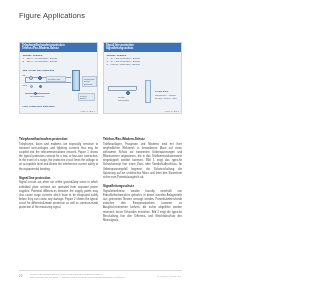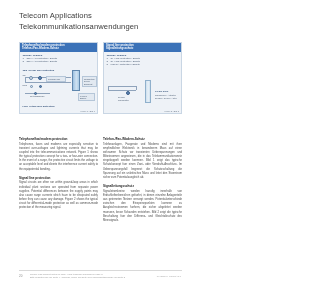--- a/index.html
+++ b/index.html
@@ -67,22 +67,21 @@
   .foot-note { position: absolute; left: 30px; bottom: 4px; width: 115px; }
   .foot-line { font-size: 2.3px; color: #9a9a9a; line-height: 3.1px; }
   .foot-right { position: absolute; right: 19px; bottom: 5px; font-size: 2.4px; color: #a8a8a8; letter-spacing: .1px; }
 </style>
 </head>
 <body>
 
 <div class="page">
 
   <div class="title-block">
-    <div class="title-en">Telecom Applications</div>
-    <div class="title-de">Telekommunikationsanwendungen</div>
+    <div class="title-en">Figure Applications</div>
   </div>
 
   <div class="panels">
 
     <div class="panel">
       <div class="panel-head">
         <div class="ph-en">Telephone/fax/modem protection</div>
         <div class="ph-de">Telefon-/Fax-/Modem-Schutz</div>
       </div>
       <div class="panel-body">

